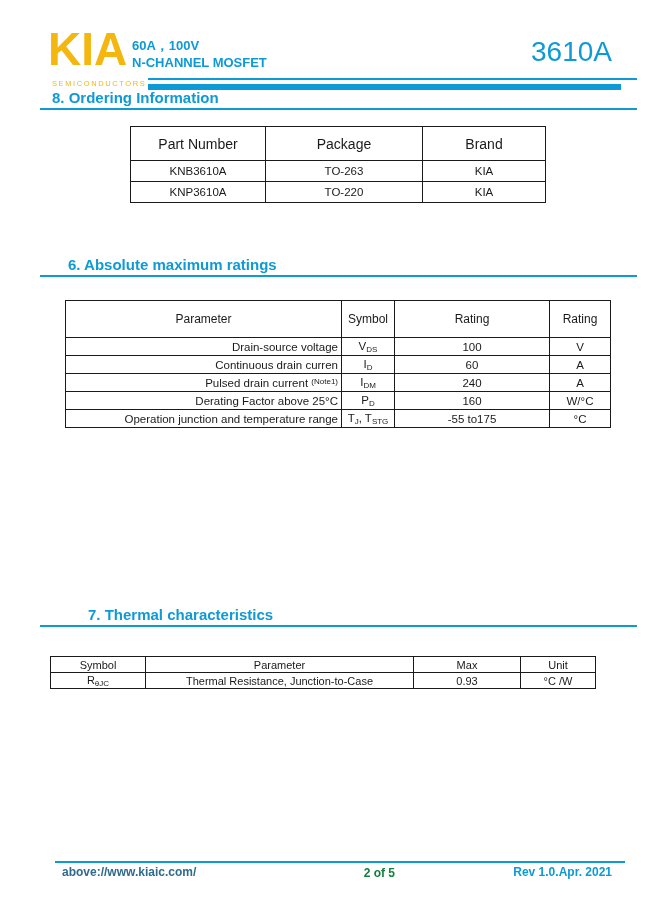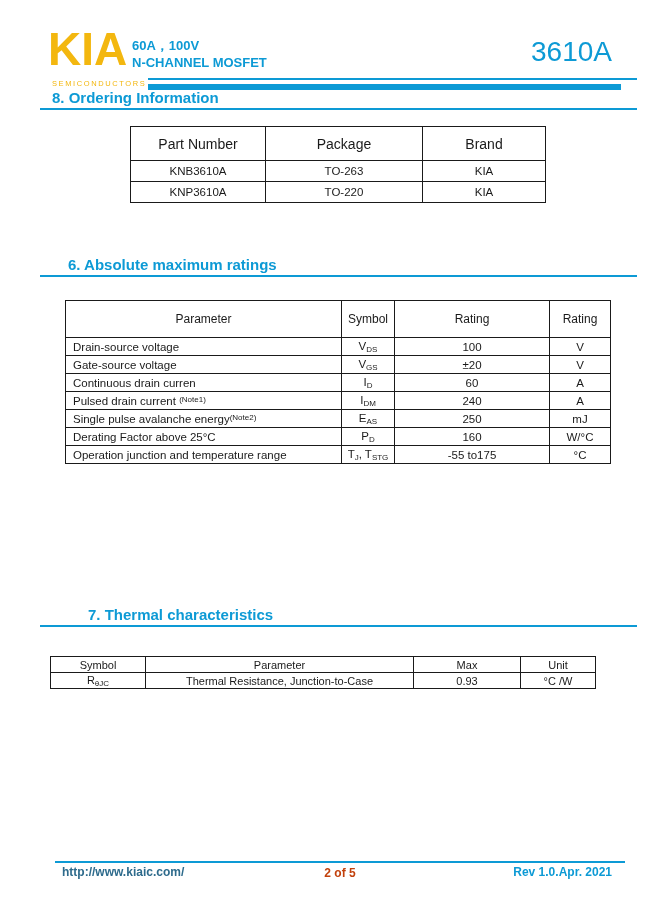--- a/index.html
+++ b/index.html
@@ -35,30 +35,30 @@
   
   table{border-collapse:collapse;table-layout:fixed;background:#fff;}
   th,td{border:1px solid #1a1a1a;text-align:center;vertical-align:middle;
         font-weight:400;padding:0 3px;overflow:hidden;white-space:nowrap;}
   .t1{left:130px;top:126px;width:415px;font-size:11.5px;}
   .t1 th{height:34px;font-size:14px;}
   .t1 td{height:21px;}
   .t2{left:65px;top:300px;width:545px;font-size:11.5px;}
   .t2 thead th{height:37px;font-size:12px;}
   .t2 td{height:18px;}
-  .t2 td.left{text-align:left;padding-left:7px;}
+  .t2 td.left{text-align:right;padding-left:7px;}
   .t3{left:50px;top:656px;width:545px;font-size:11px;}
   .t3 th{height:16px;}
   .t3 td{height:16px;}
   .sub{font-size:8px;vertical-align:-2px;}
   .sup{font-size:8px;vertical-align:3px;}
   
   .footline{left:55px;top:861px;width:570px;height:2px;background:var(--accent);}
   .f-url{left:62px;top:865px;font-size:12px;font-weight:700;color:#2e6b8c;}
-  .f-page{left:285px;top:866px;width:110px;text-align:center;font-size:12px;font-weight:700;color:#c2410c;}
+  .f-page{left:285px;top:866px;width:110px;text-align:right;font-size:12px;font-weight:700;color:#15803d;}
   .f-rev{right:37px;top:865px;font-size:12px;font-weight:700;color:var(--accent);}
 </style>
 </head>
 <body>
 
 <div>
 
   <div class="abs logo">KIA</div>
   <div class="abs logo-sub">SEMICONDUCTORS</div>
   <div class="abs spec">
@@ -116,42 +116,30 @@
         </tr>
       </thead>
     <tbody>
         <tr>
           <td class="left"><span>Drain-source voltage</span></td>
           <td><span>V</span><span class="sub">DS</span></td>
           <td>100</td>
           <td>V</td>
         </tr>
         <tr>
-          <td class="left"><span>Gate-source voltage</span></td>
-          <td><span>V</span><span class="sub">GS</span></td>
-          <td>±20</td>
-          <td>V</td>
-        </tr>
-        <tr>
           <td class="left"><span>Continuous drain curren</span></td>
           <td><span>I</span><span class="sub">D</span></td>
           <td>60</td>
           <td>A</td>
         </tr>
         <tr>
           <td class="left"><span>Pulsed drain current </span><span class="sup">(Note1)</span></td>
           <td><span>I</span><span class="sub">DM</span></td>
           <td>240</td>
           <td>A</td>
-        </tr>
-        <tr>
-          <td class="left"><span>Single pulse avalanche energy</span><span class="sup">(Note2)</span></td>
-          <td><span>E</span><span class="sub">AS</span></td>
-          <td>250</td>
-          <td>mJ</td>
         </tr>
         <tr>
           <td class="left"><span>Derating Factor above 25°C</span></td>
           <td><span>P</span><span class="sub">D</span></td>
           <td>160</td>
           <td>W/°C</td>
         </tr>
         <tr>
           <td class="left"><span>Operation junction and temperature range</span></td>
           <td><span>T</span><span class="sub">J</span><span>, T</span><span class="sub">STG</span></td>
@@ -182,17 +170,17 @@
         <tr>
           <td><span>R</span><span class="sub">θJC</span></td>
           <td><span>Thermal Resistance, Junction-to-Case</span></td>
           <td>0.93</td>
           <td>°C /W</td>
         </tr>
       </tbody>
   </table>
 
   <div class="abs footline"></div>
-  <div class="abs f-url">http://www.kiaic.com/</div>
+  <div class="abs f-url">above://www.kiaic.com/</div>
   <div class="abs f-page">2 of 5</div>
   <div class="abs f-rev">Rev 1.0.Apr. 2021</div>
 
 </div>
 
 </body></html>

